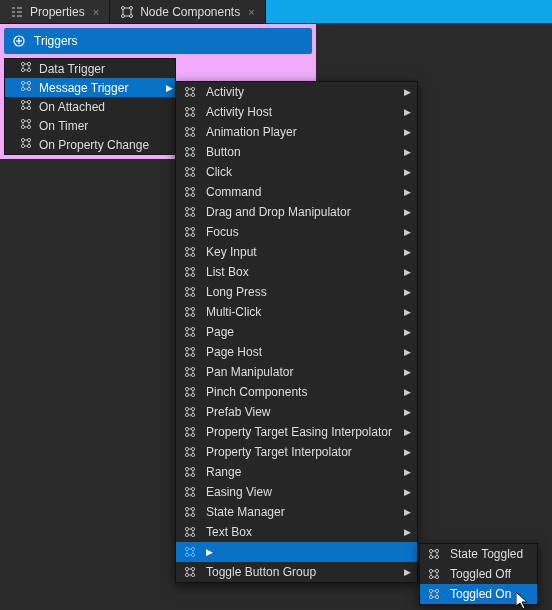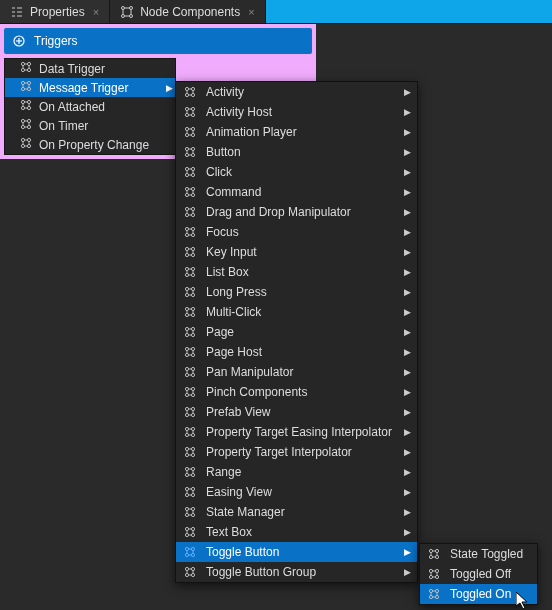--- a/index.html
+++ b/index.html
@@ -657,21 +657,20 @@
             <circle cx="10" cy="4" r="1.6"></circle>
             <circle cx="4" cy="10" r="1.6"></circle>
             <circle cx="10" cy="10" r="1.6"></circle>
             <line x1="5.6" y1="4" x2="8.4" y2="4"></line>
             <line x1="4" y1="5.6" x2="4" y2="8.4"></line>
             <line x1="10" y1="5.6" x2="10" y2="8.4"></line>
             <line x1="5.6" y1="10" x2="8.4" y2="10"></line>
           </g>
         </svg>
       </span>
-      <span class="lbl">Toggle Button</span>
       <span class="sub-arrow">▶</span>
     </div>
     <div class="ctx-item">
       <span class="icon">
         <svg viewBox="0 0 14 14">
           <g stroke="#bbb" stroke-width="1" fill="none">
             <circle cx="4" cy="4" r="1.6"></circle>
             <circle cx="10" cy="4" r="1.6"></circle>
             <circle cx="4" cy="10" r="1.6"></circle>
             <circle cx="10" cy="10" r="1.6"></circle>

